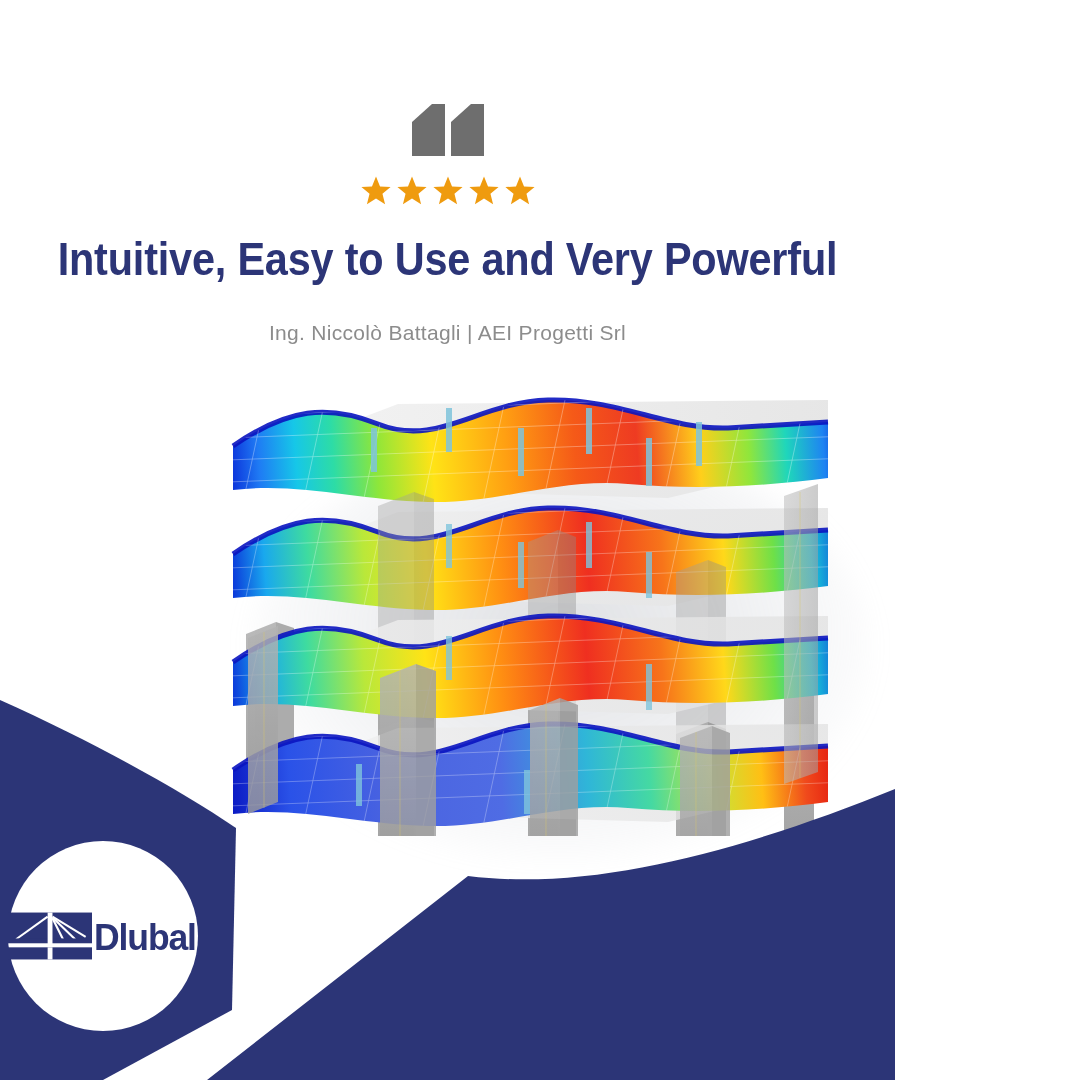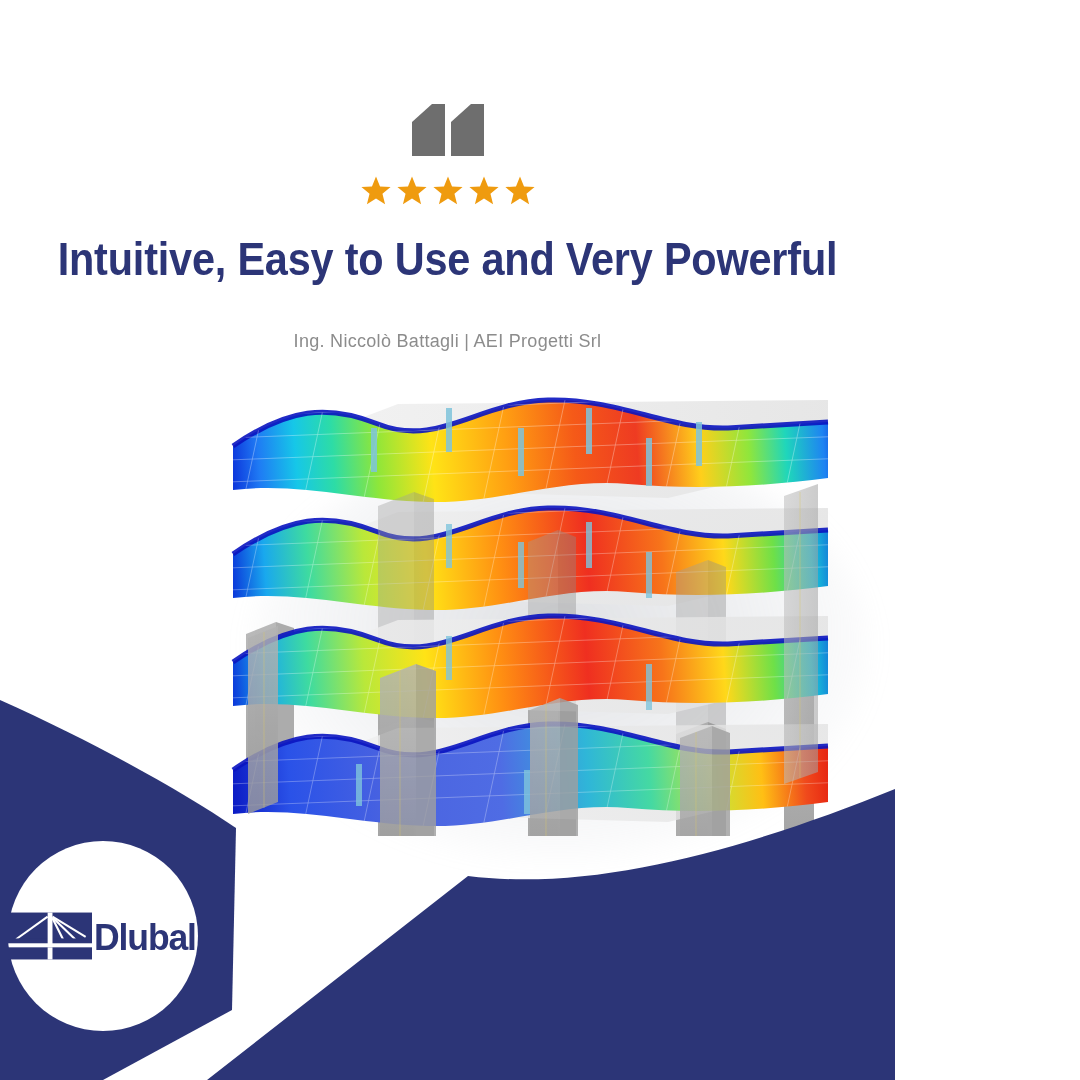--- a/index.html
+++ b/index.html
@@ -81,24 +81,23 @@
 
   
   #attribution {
     position: absolute;
     left: 0; right: 0;
     top: 321px;
     text-align: center;
     color: #8C8C8C;
     font-family: "Liberation Sans", sans-serif;
     font-weight: normal;
-    font-size: 18px;
+    font-size: 21px;
     letter-spacing: 0.3px;
     white-space: nowrap;
-    margin-top: 10px;
   }
 
   
   #model {
     position: absolute;
     left: 228px;
     top: 386px;
     width: 620px;
     height: 450px;
   }

